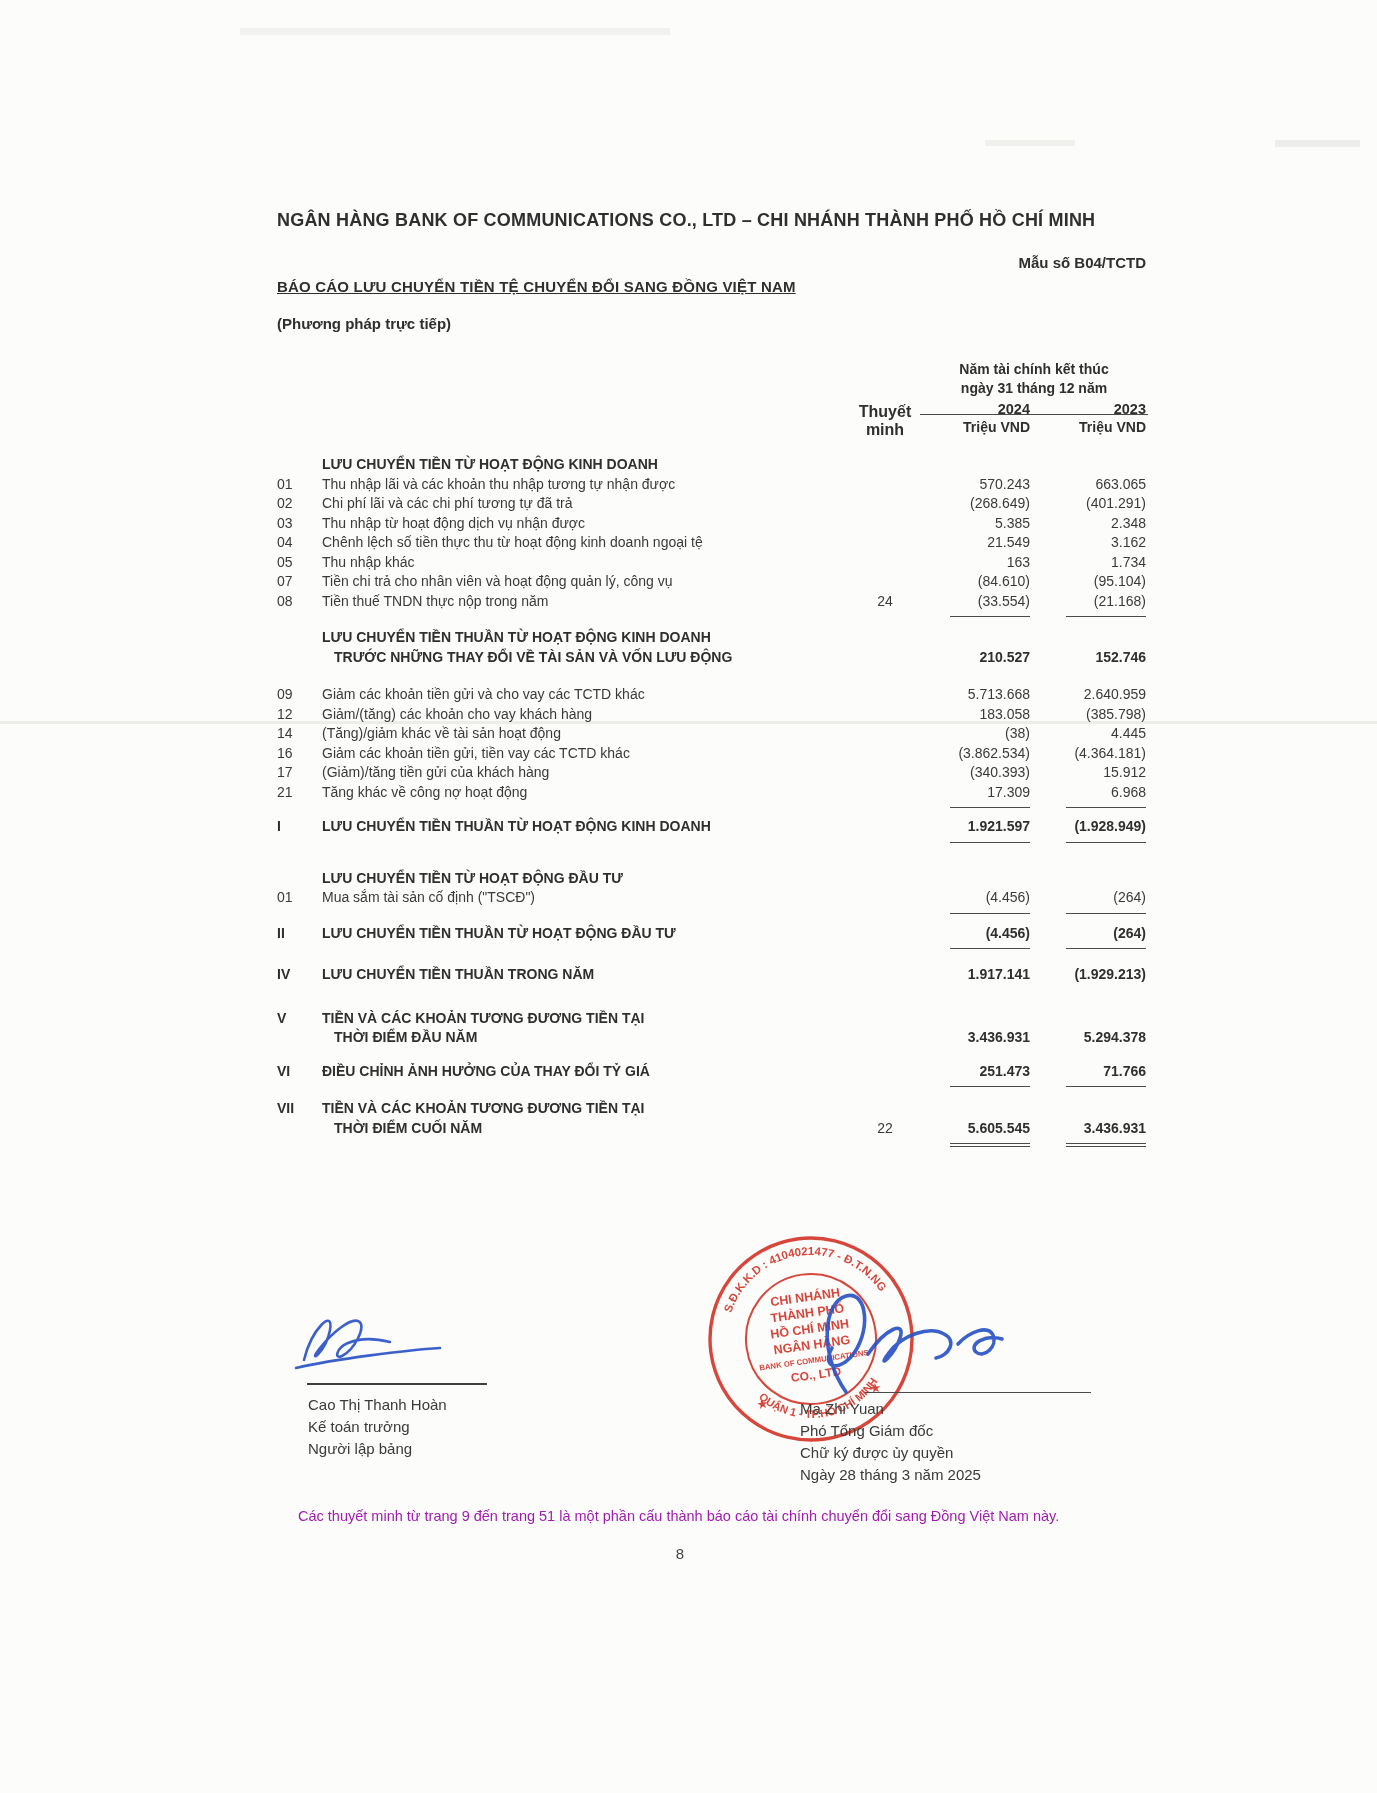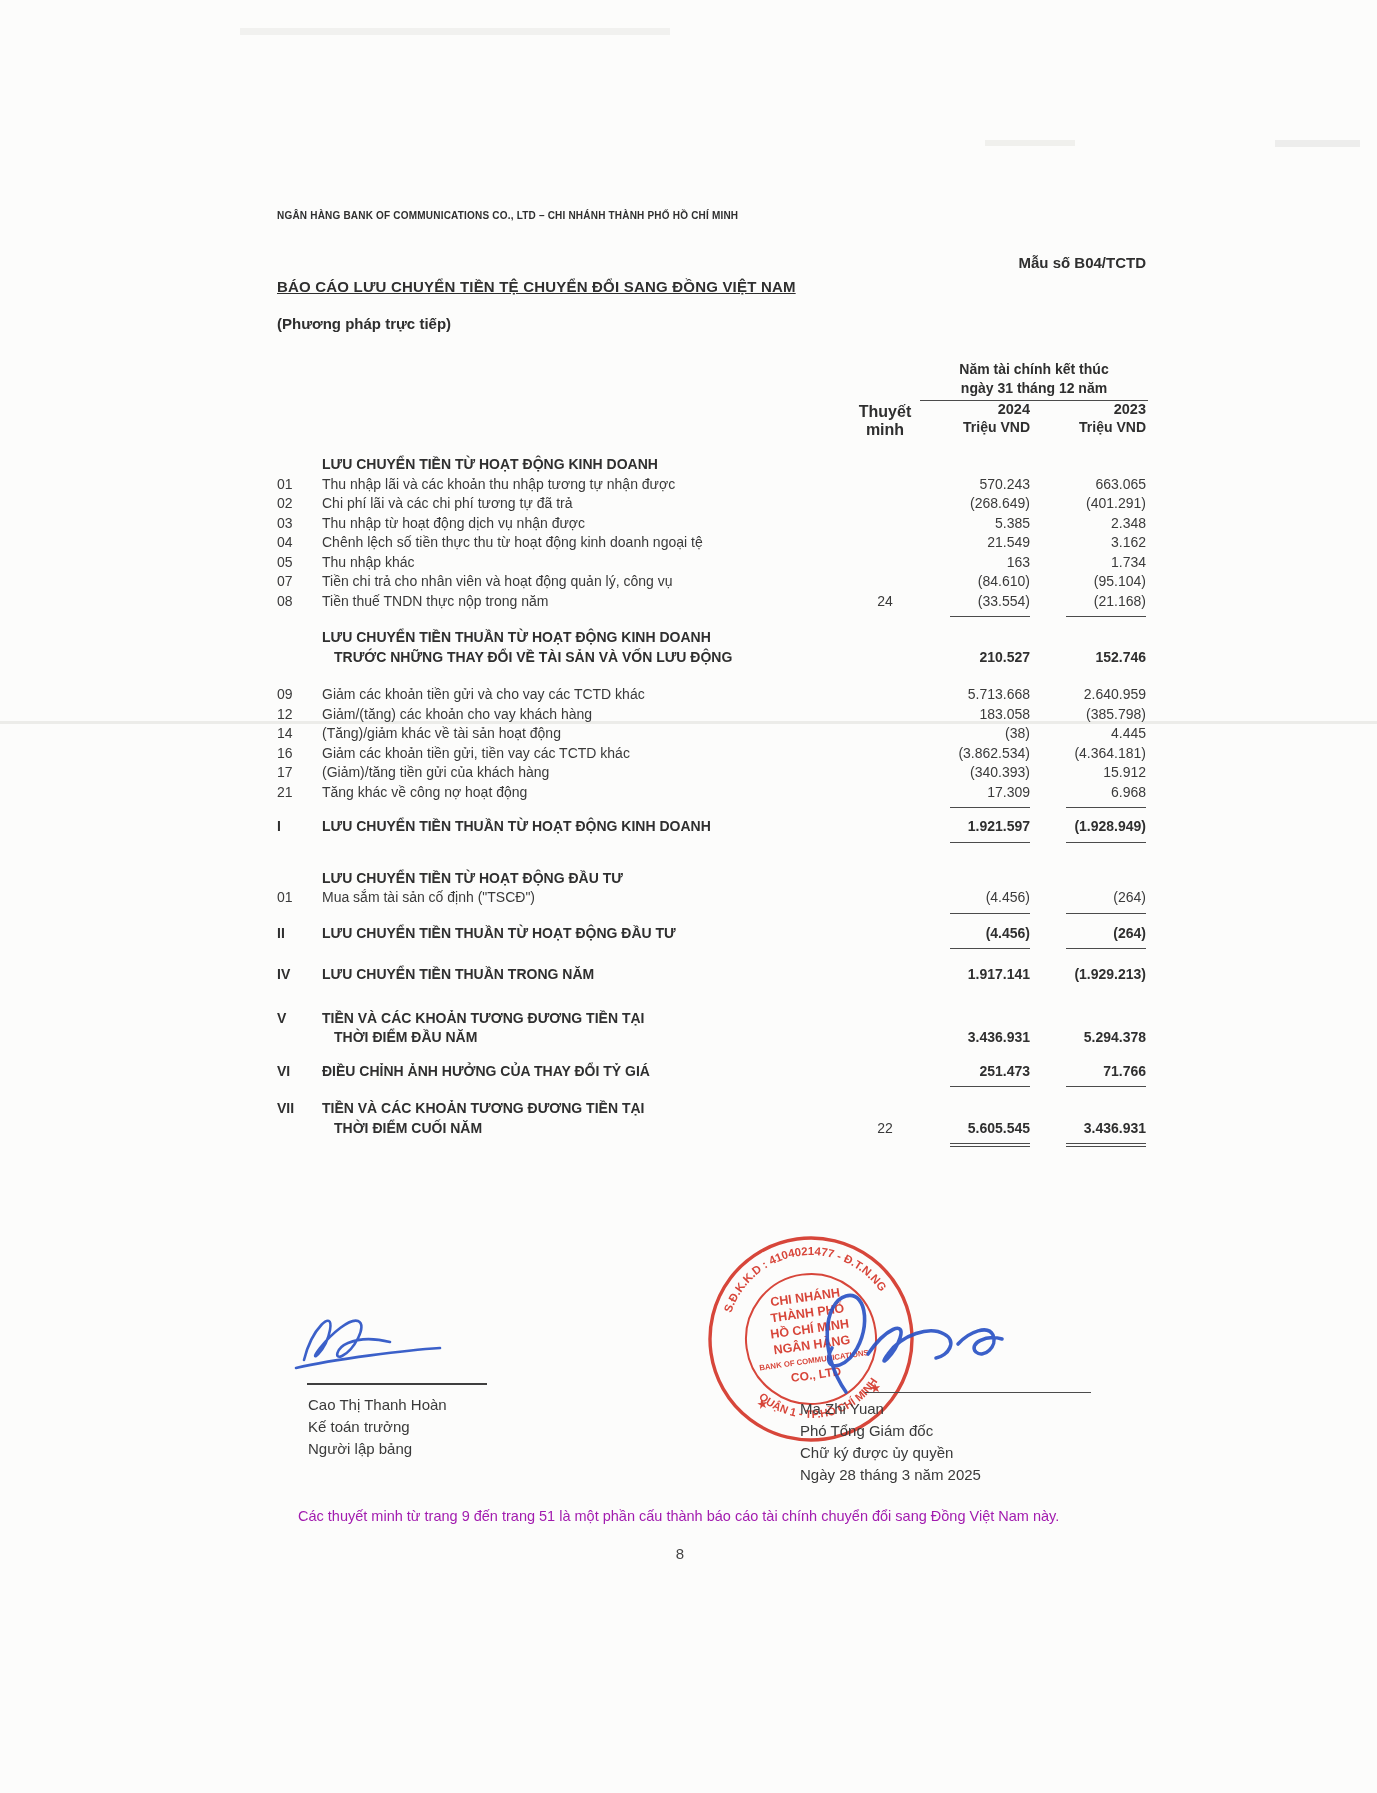--- a/index.html
+++ b/index.html
@@ -4,27 +4,27 @@
 <style>
   html,body{margin:0;padding:0;background:#e9e9e7;}
   .page{
     position:relative;width:1377px;height:1793px;background:#fcfcfb;
     font-family:"Liberation Sans","DejaVu Sans",sans-serif;
     color:#3a3a3a;overflow:hidden;
   }
   .abs{position:absolute;}
   .b{font-weight:bold;color:#2f2f2f;}
   
-  .company{top:210px;left:277px;width:900px;font-size:10px;letter-spacing:.2px;}
+  .company{top:210px;left:277px;width:900px;font-size:18px;letter-spacing:.2px;}
   .formno{top:254px;left:900px;width:246px;text-align:right;font-size:15px;}
   .title{top:278px;left:277px;width:700px;font-size:15px;letter-spacing:.2px;text-decoration:underline;}
   .subtitle{top:315px;left:277px;width:500px;font-size:15px;}
   
   .periodhdr{top:360px;left:920px;width:228px;text-align:center;font-size:14px;line-height:19px;
-    border-bottom:1.6px solid #4b4b4b;padding-bottom:2px;}
+    border-bottom:1.6px solid #4b4b4b;padding-bottom:16px;}
   .notehdr{top:403px;left:840px;width:90px;text-align:center;font-size:16px;line-height:18px;}
   .y2024{top:401px;left:930px;width:100px;text-align:right;font-size:14.5px;}
   .u2024{top:419px;left:930px;width:100px;text-align:right;font-size:14px;}
   .y2023{top:401px;left:1046px;width:100px;text-align:right;font-size:14.5px;}
   .u2023{top:419px;left:1046px;width:100px;text-align:right;font-size:14px;}
   
   .stmt{top:455px;left:277px;width:869px;font-size:14px;}
   .row{display:grid;grid-template-columns:45px 1fr 90px 100px 116px;line-height:19.5px;}
   .row .code{white-space:nowrap;}
   .row .lbl{padding-right:8px;}

